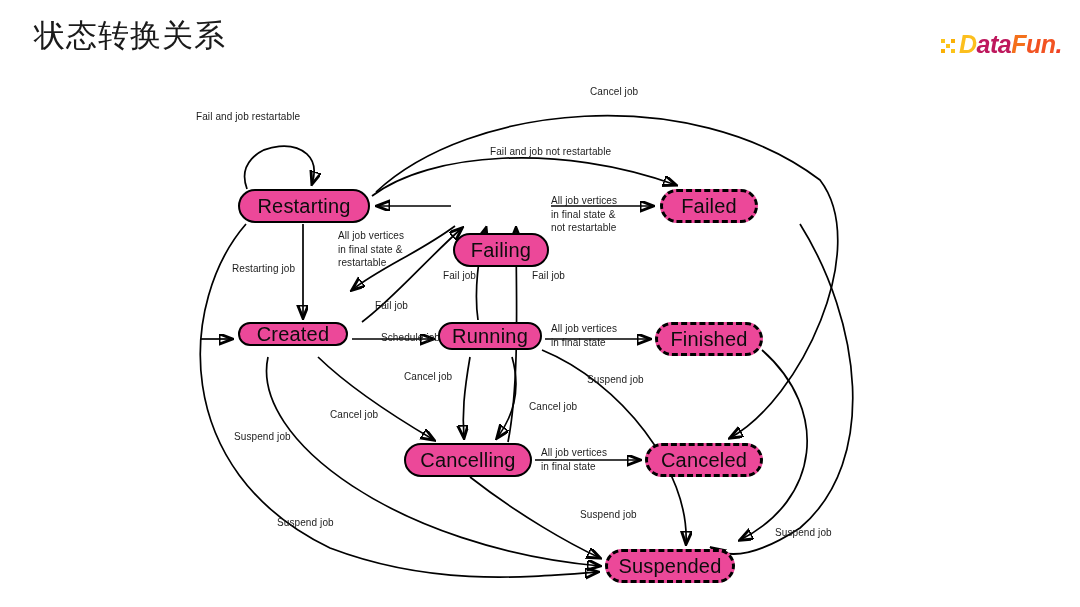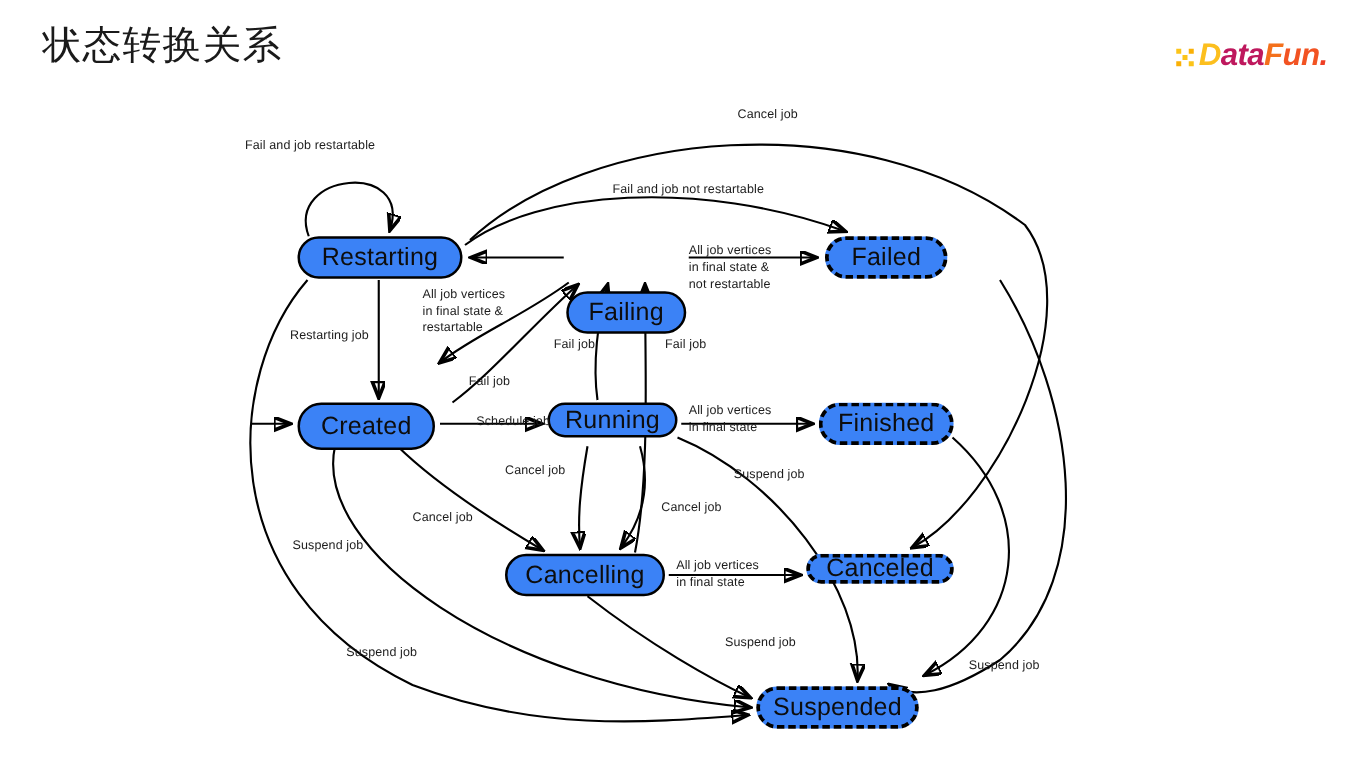--- a/index.html
+++ b/index.html
@@ -73,21 +73,21 @@
     position: absolute;
     font-size: 10px;
     color: #1c1c1c;
     line-height: 13.5px;
     white-space: pre;
     letter-spacing: 0.1px;
   }
 
   .node {
     position: absolute;
-    background: #3b82f6;
+    background: #ec4899;
     border: 2.2px solid #000000;
     border-radius: 999px;
     display: flex;
     align-items: center;
     justify-content: center;
     color: #0d0d0d;
     font-size: 20px;
     letter-spacing: 0.2px;
     box-sizing: border-box;
   }
@@ -176,33 +176,33 @@
 
     <div class="node" style="left:238px; top:189px; width:132px; height:34px;">
       <span>Restarting</span>
     </div>
     <div class="node" style="left:453px; top:189px; width:96px; height:34px;margin-top:44px;">
       <span>Failing</span>
     </div>
     <div class="node terminal" style="left:660px; top:189px; width:98px; height:34px;">
       <span>Failed</span>
     </div>
-    <div class="node" style="left:238px; top:322px; width:110px; height:38px;">
+    <div class="node" style="left:238px; top:322px; width:110px; height:24px;">
       <span>Created</span>
     </div>
     <div class="node" style="left:438px; top:322px; width:104px; height:28px;">
       <span>Running</span>
     </div>
     <div class="node terminal" style="left:655px; top:322px; width:108px; height:34px;">
       <span>Finished</span>
     </div>
     <div class="node" style="left:404px; top:443px; width:128px; height:34px;">
       <span>Cancelling</span>
     </div>
-    <div class="node terminal" style="left:645px; top:443px; width:118px; height:24px;">
+    <div class="node terminal" style="left:645px; top:443px; width:118px; height:34px;">
       <span>Canceled</span>
     </div>
     <div class="node terminal" style="left:605px; top:549px; width:130px; height:34px;">
       <span>Suspended</span>
     </div>
 
     <div class="edge-label" style="left:196px; top:110px;">Fail and job restartable</div>
     <div class="edge-label" style="left:590px; top:85px;">Cancel job</div>
     <div class="edge-label" style="left:446px; top:145px;padding-left:44px;">Fail and job not restartable</div>
     <div class="edge-label" style="left:551px; top:194px;">All job vertices

